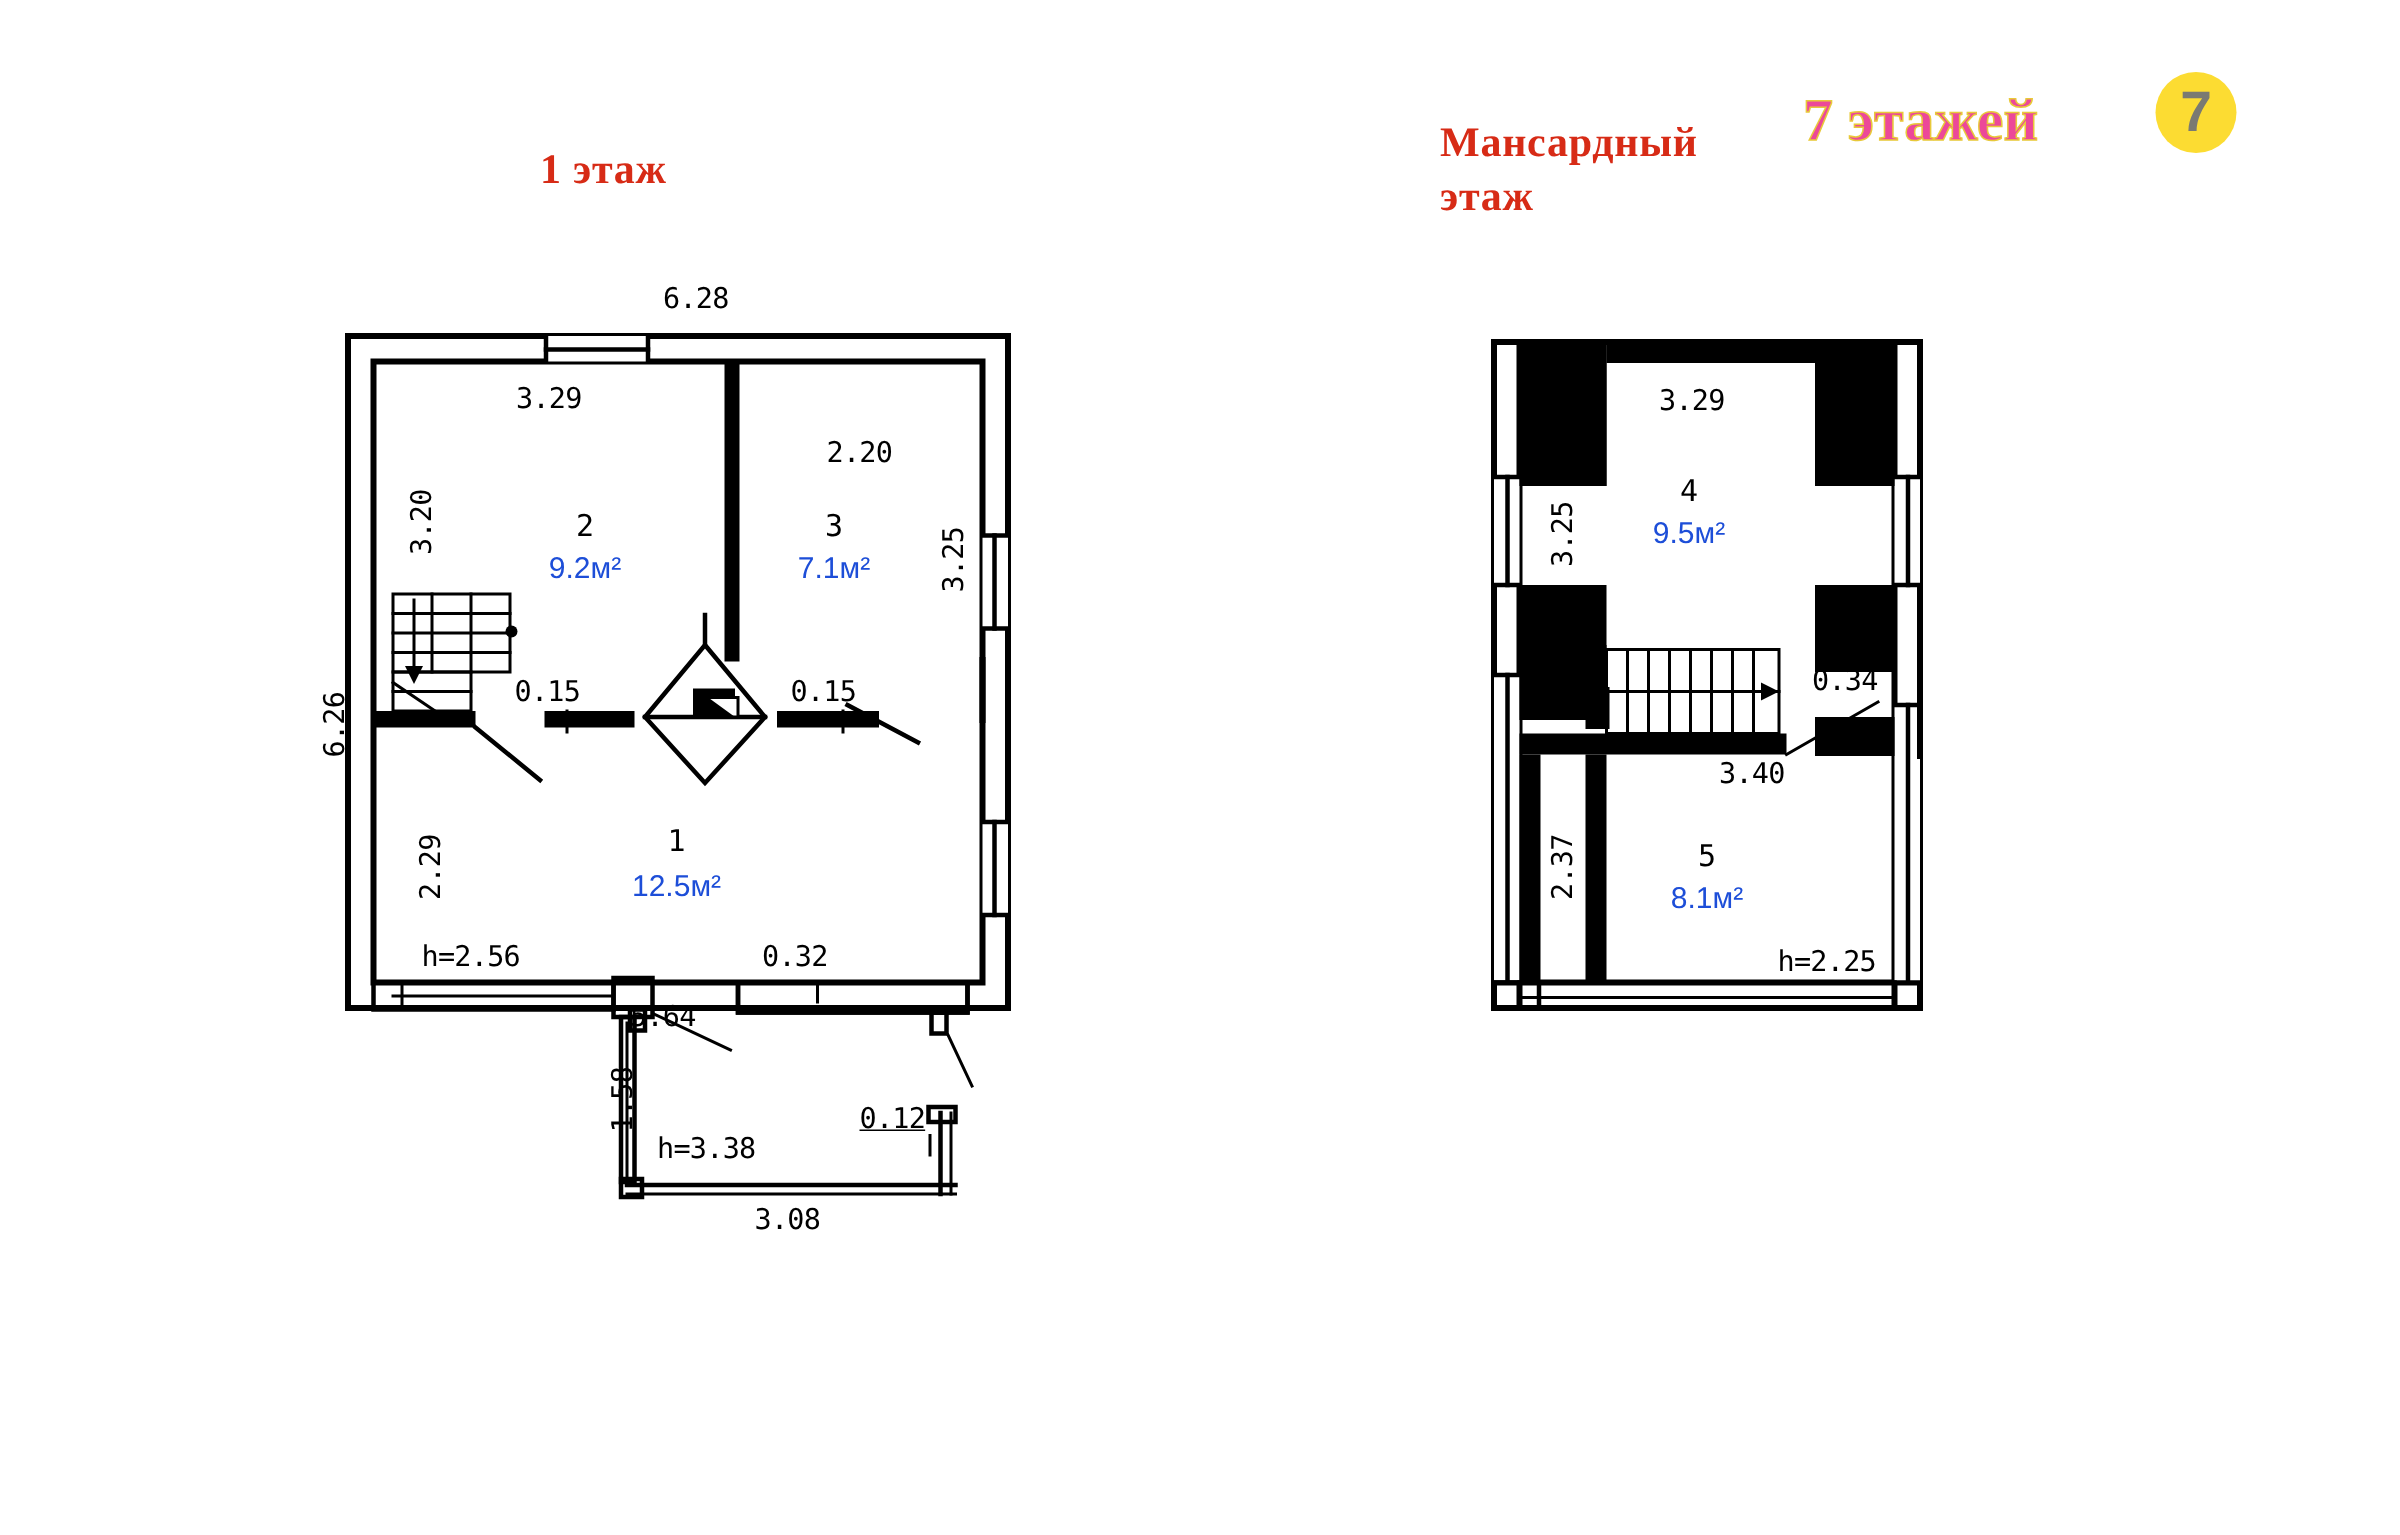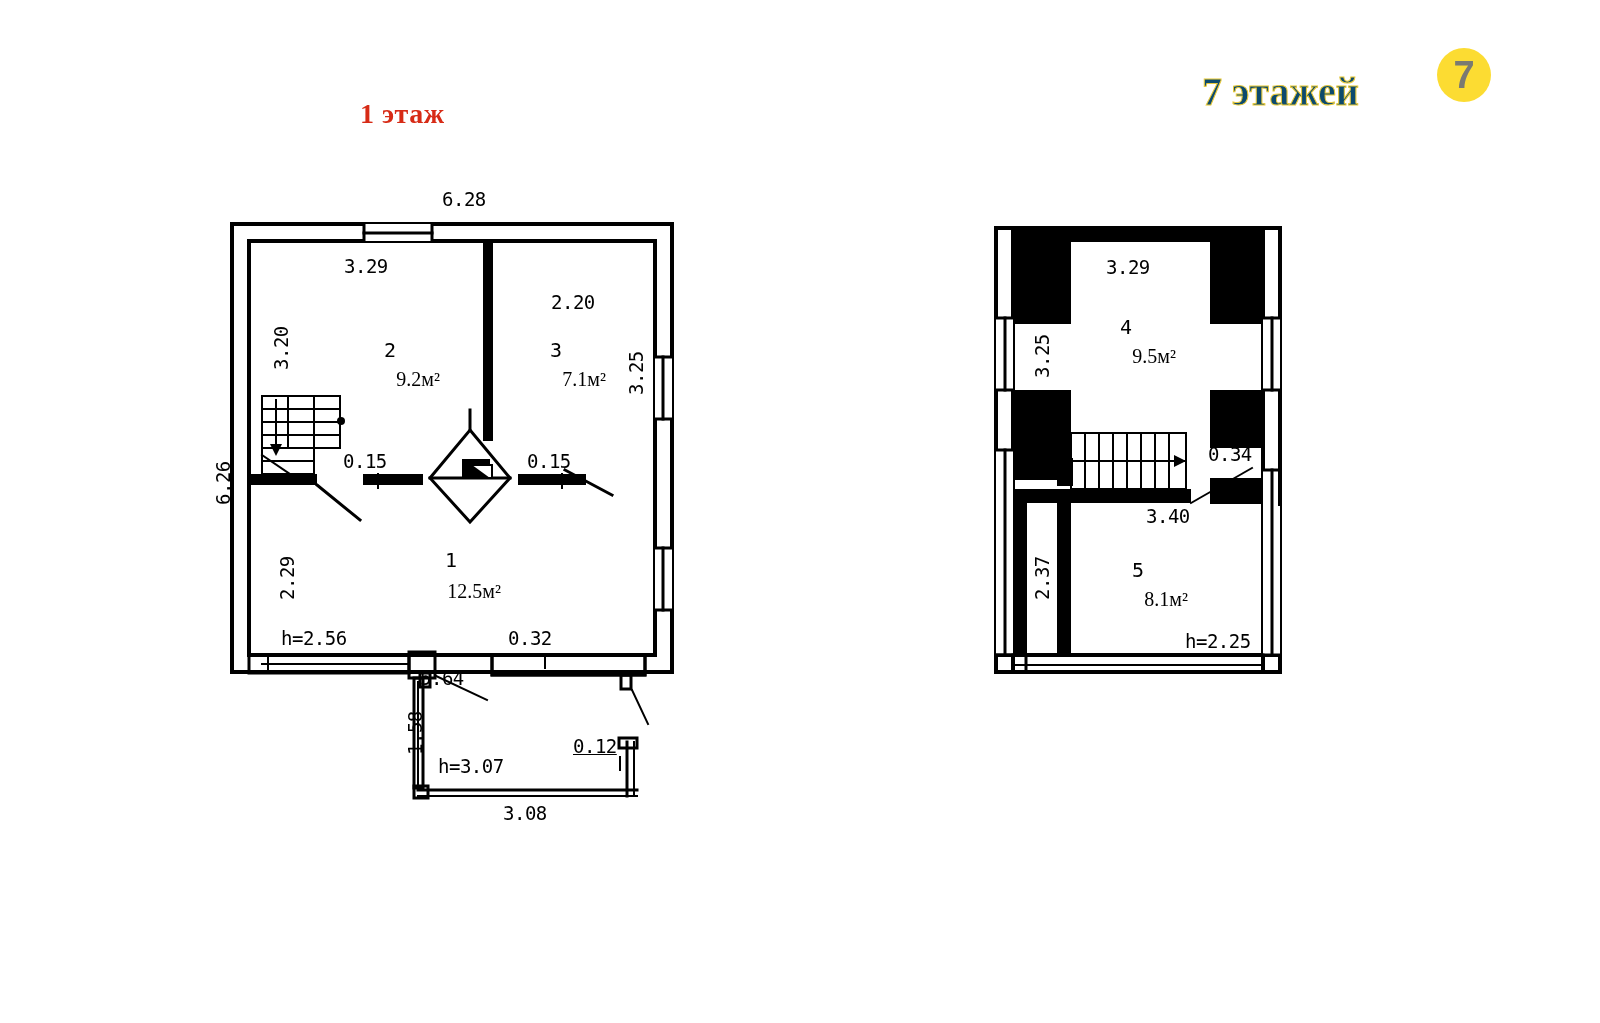--- a/index.html
+++ b/index.html
@@ -23,25 +23,25 @@
     white-space:pre;
   }
   #title-floor1 { left:360px; top:98px; }
   #title-mansard {
     left:960px; top:78px; width:470px; line-height:1.28;
   }
 
   
   .watermark {
     position:absolute;
-    left:1202px; top:68px;
+    left:1202px; top:56px;
     font-family:"Liberation Serif", serif;
     font-weight:700;
     font-size:40px;
-    color:#0c4a6e;
+    color:#ec4899;
     -webkit-text-stroke:1px #e8c93a;
     white-space:nowrap;
   }
   .wm-badge {
     position:absolute;
     left:1437px; top:48px;
     width:54px; height:54px;
     border-radius:50%;
     background:#fcdc32;
     display:flex; align-items:center; justify-content:center;
@@ -69,35 +69,37 @@
   .rlabel {
     position:absolute;
     font-family:"DejaVu Sans Mono", monospace;
     font-size:20px;
     color:#000;
     white-space:nowrap;
     text-align:center;
   }
   .rarea {
     position:absolute;
-    font-family:Liberation Serif, serif;
+    font-family:Liberation Sans, sans-serif;
     font-size:20px;
-    color:#000000;
+    color:#1d4ed8;
     white-space:nowrap;
-    text-align:right;
+    text-align:center;
   }
   svg.vec { position:absolute; left:0; top:0; overflow:visible; }
 </style>
 </head>
 <body>
 
 <div class="stage">
 
   <div class="title" id="title-floor1">1 этаж</div>
 
+  <div class="title" id="title-mansard" style="white-space:pre-line;">Мансардный
+этаж</div>
 
   <div class="watermark">7 этажей</div>
   <div class="wm-badge">7</div>
 
   <div class="plan" id="plan-floor1" style="left:0px; top:0px; width:760px; height:860px;">
 
     <svg class="vec" width="760" height="860">
       <g fill="none" stroke="#000" stroke-linecap="square">
 
         <rect x="232" y="224" width="440" height="448" stroke-width="4"></rect>
@@ -207,21 +209,21 @@
     <div class="dim" style="left:527px; top:450px;">0.15</div>
 
     <div class="dim" style="left:281px; top:627px;">h=2.56</div>
 
     <div class="dim" style="left:420px; top:627px;margin-top:40px;">5.64</div>
 
     <div class="dim" style="left:508px; top:627px;">0.32</div>
 
     <div class="dim vert" style="left:404px; top:755px;">1.58</div>
 
-    <div class="dim" style="left:438px; top:755px;">h=3.07</div>
+    <div class="dim" style="left:438px; top:755px;">h=3.38</div>
 
     <div class="dim" style="left:573px; top:735px;text-decoration:underline;">0.12</div>
 
     <div class="dim" style="left:503px; top:802px;">3.08</div>
 
     <div class="rlabel" style="left:370px; top:338px; width:40px;">2</div>
     <div class="rarea" style="left:340px; top:368px; width:100px;">9.2м²</div>
 
     <div class="rlabel" style="left:536px; top:338px; width:40px;">3</div>
     <div class="rarea" style="left:506px; top:368px; width:100px;">7.1м²</div>

